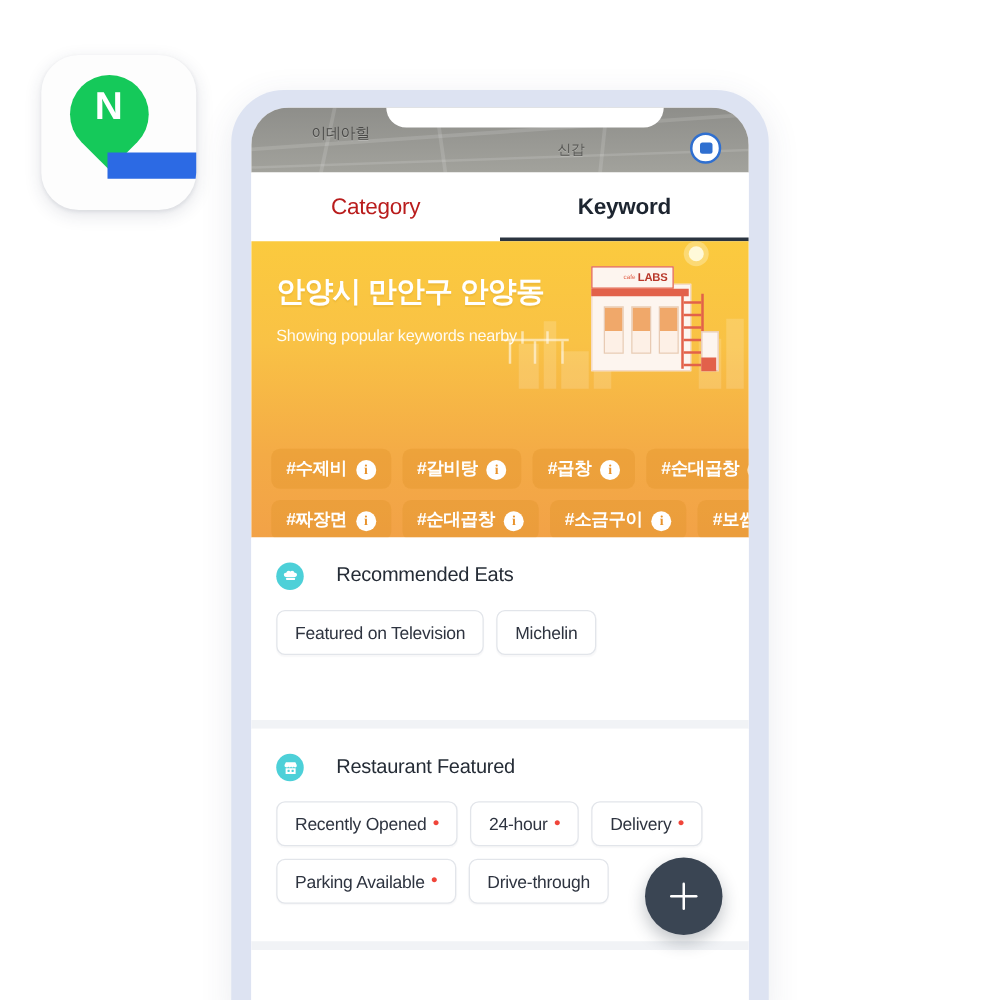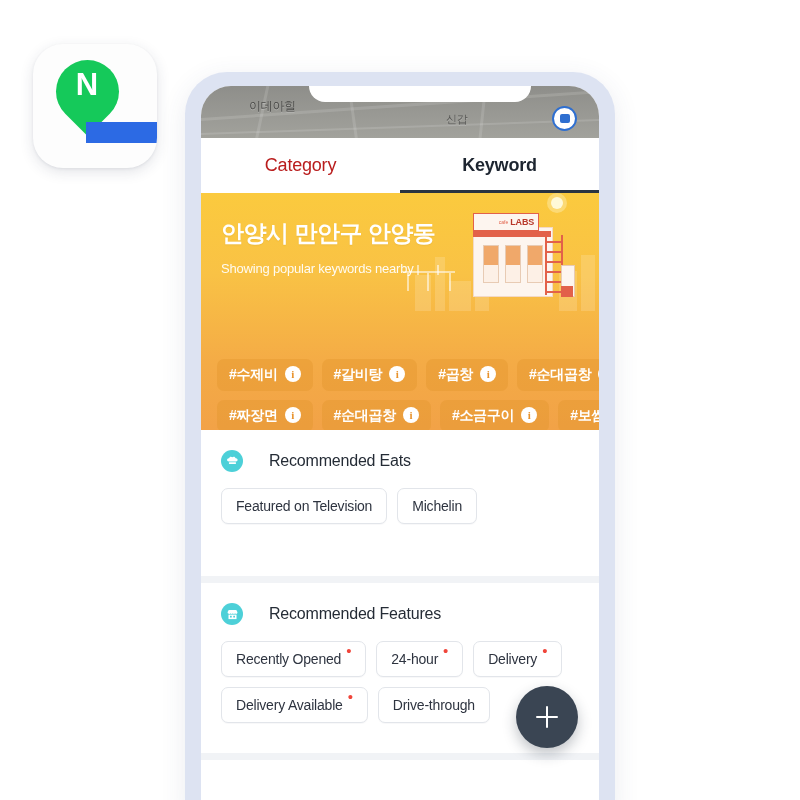--- a/index.html
+++ b/index.html
@@ -308,21 +308,21 @@
     width: 420px;
   }
   .chip-row {
     display: flex;
     gap: 9px;
     margin-bottom: 9px;
     white-space: nowrap;
   }
   .kchip {
     display: inline-flex;
-    align-items: flex-start;
+    align-items: flex-end;
     gap: 7px;
     background: rgba(226,150,46,0.42);
     border-radius: 7px;
     padding: 7px 12px;
     color: #ffffff;
     font-size: 14px;
     font-weight: bold;
     letter-spacing: -0.3px;
     cursor: pointer;
     flex: 0 0 auto;
@@ -370,20 +370,21 @@
     color: #252c36;
     letter-spacing: -0.2px;
   }
   .pill-row {
     display: flex;
     flex-wrap: wrap;
     gap: 10px;
   }
   .pill {
     display: inline-flex;
+    align-items: center;
     background: #ffffff;
     border: 1px solid #e2e5ea;
     border-radius: 7px;
     padding: 9px 14px;
     font-size: 14px;
     color: #2e3440;
     letter-spacing: -0.2px;
     cursor: pointer;
     box-shadow: 0 1px 1px rgba(30,40,60,0.03);
   }
@@ -566,37 +567,37 @@
       <div class="section" style="top:497px;height:170px;">
         <div class="sec-head">
           <div class="sec-ico">
             <svg width="13" height="13" viewBox="0 0 24 24" aria-hidden="true">
               <path d="M3 7.5 5 3.5h14l2 4v1.2c0 1.2-1 2.2-2.2 2.2-.9 0-1.7-.5-2-1.3-.4.8-1.2 1.3-2.1 1.3s-1.7-.5-2-1.3c-.4.8-1.2 1.3-2.1 1.3s-1.7-.5-2.1-1.3c-.3.8-1.1 1.3-2 1.3C4.9 10.9 3 9.9 3 8.7V7.5z" fill="#ffffff"></path>
               <path d="M4.6 12.2h14.8v8.3H4.6z" fill="#ffffff"></path>
               <rect x="7.4" y="14.4" width="3.2" height="3.2" rx="0.5" fill="#4dd0d8"></rect>
               <rect x="13.4" y="14.4" width="3.2" height="3.2" rx="0.5" fill="#4dd0d8"></rect>
             </svg>
           </div>
-          <div class="sec-title">Recommended Features</div>
+          <div class="sec-title">Restaurant Featured</div>
         </div>
         <div class="pill-row">
           <div class="pill">
             <span>Recently Opened</span>
             <span class="dot">•</span>
           </div>
           <div class="pill">
             <span>24-hour</span>
             <span class="dot">•</span>
           </div>
           <div class="pill">
             <span>Delivery</span>
             <span class="dot">•</span>
           </div>
           <div class="pill">
-            <span>Delivery Available</span>
+            <span>Parking Available</span>
             <span class="dot">•</span>
           </div>
           <div class="pill">
             <span>Drive-through</span>
           </div>
         </div>
       </div>
 
       <div class="sec-divider" style="top:667px;"></div>
 

